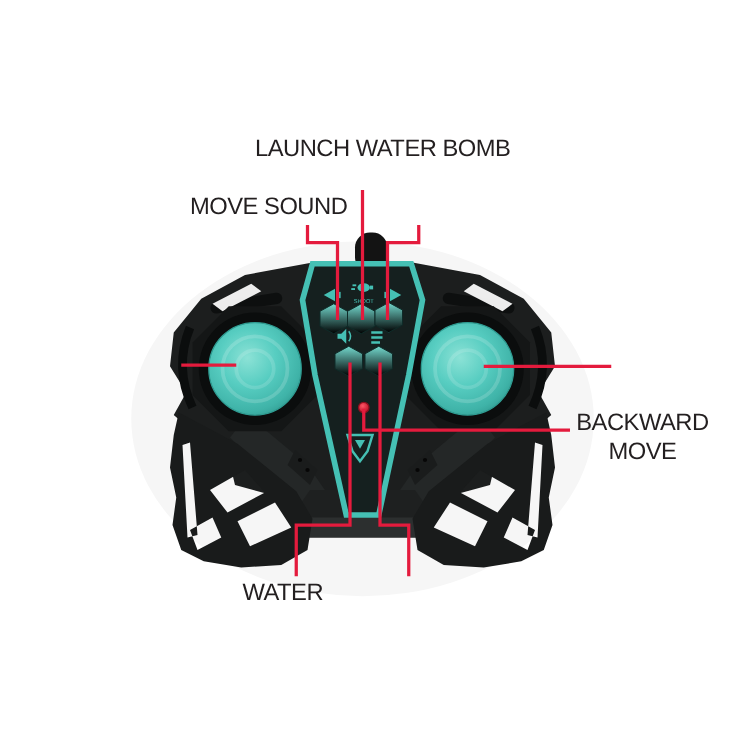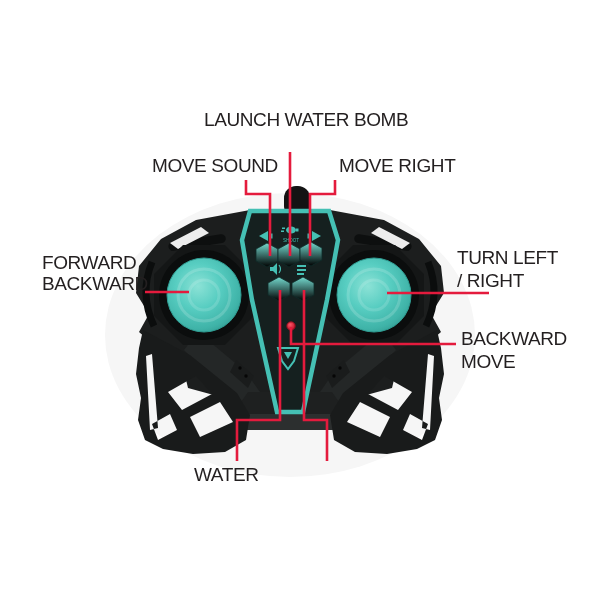--- a/index.html
+++ b/index.html
@@ -1,18 +1,19 @@
 <!DOCTYPE html>
 <html style="--accent-teal: #45c0b4; --callout-red: #e41b3d; --body-black: #1c1e1e; --indicator-red: #d41230; --label-text: #231f20;"><head>
 <meta charset="utf-8">
 <style>
   html,body{margin:0;padding:0;background:#ffffff;}
   .canvas{
     position:relative;width:600px;height:600px;background:#ffffff;overflow:hidden;
     font-family:"Liberation Sans",sans-serif;
+    text-align:center;
   }
   .canvas svg{position:absolute;left:0;top:0;}
   .label{
     position:absolute;
     color:var(--label-text,#231f20);
     font-size:19px;
     letter-spacing:-0.4px;
     line-height:21px;
     white-space:nowrap;
   }
@@ -146,31 +147,22 @@
       <line class="red-line" x1="145" y1="292" x2="189" y2="292"></line>
       <line class="red-line" x1="387" y1="293" x2="489" y2="293"></line>
       <polyline class="red-line" points="291,327 291,344 456,344"></polyline>
       <polyline class="red-line" points="280,290 280,420 237,420 237,461"></polyline>
       <polyline class="red-line" points="304,290 304,420 327,420 327,461"></polyline>
     </g>
   </svg>
 
   <div class="label" style="left:204px;top:109px">LAUNCH WATER BOMB</div>
   <div class="label" style="left:152px;top:155px">MOVE SOUND</div>
-  <div class="label" style="left:339px;top:155px">MOVE RIGHT</div>
 
-  <div class="label" style="left:42px;top:252px">
-    <div>FORWARD</div>
-    <div>BACKWARD</div>
-  </div>
 
-  <div class="label" style="left:457px;top:246px;line-height:23px">
-    <div>TURN LEFT</div>
-    <div>/ RIGHT</div>
-  </div>
 
   <div class="label" style="left:461px;top:327px;line-height:23px">
     <div>BACKWARD</div>
     <div>MOVE</div>
   </div>
 
   <div class="label" style="left:194px;top:464px">WATER</div>
 
 </div>
 

